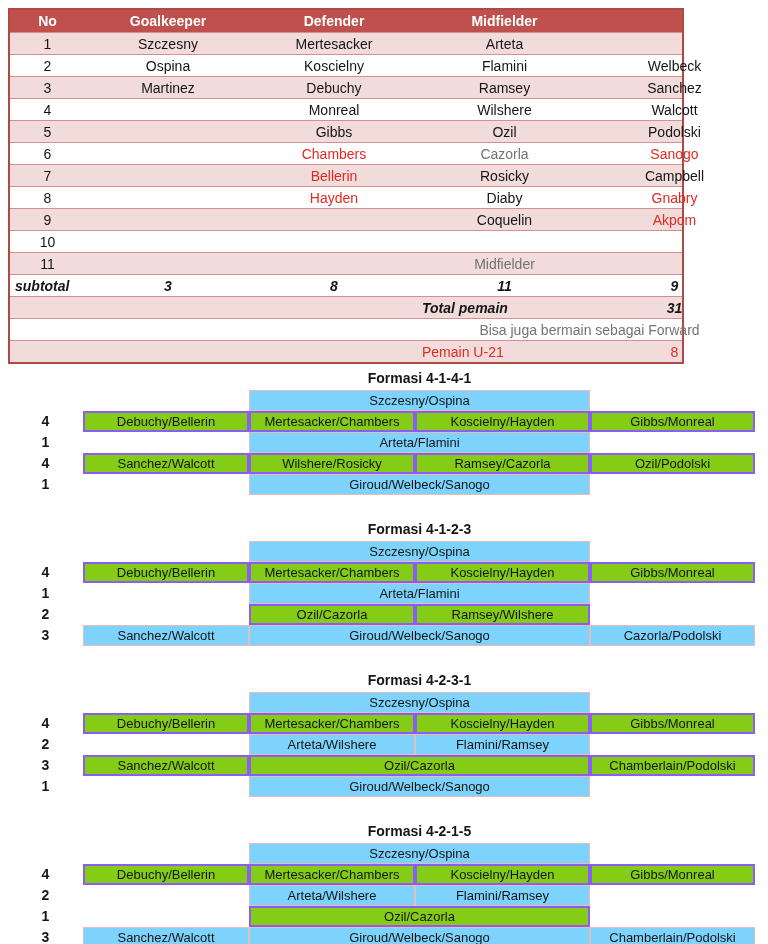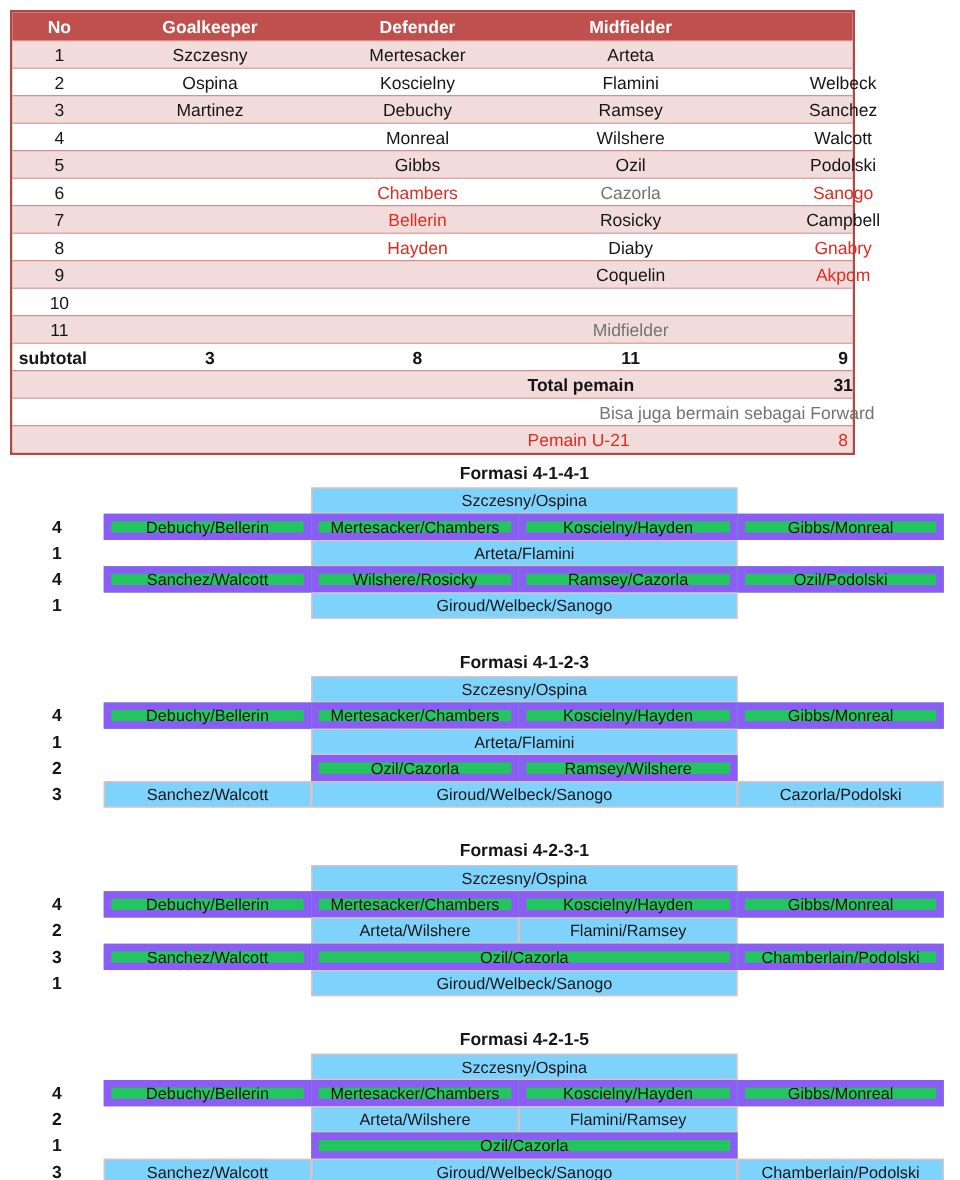--- a/index.html
+++ b/index.html
@@ -10,35 +10,35 @@
   
   .tbl{width:676px;border:2px solid #ae4a46;box-sizing:border-box;}
   .trow{display:grid;grid-template-columns:75px 166px 166px 175px 165px;height:21px;
         align-items:center;text-align:center;font-size:14px;border-top:1px solid #d1918e;}
   .trow:first-child{border-top:none;}
   .thead{height:22px;background:#c0504d;color:#ffffff;font-weight:bold;}
   .pink{background:#f2dcdb;}
   .white{background:#ffffff;}
   .cell{display:block;line-height:20px;white-space:nowrap;overflow:visible;}
   .left{text-align:left;padding-left:5px;}
-  .bold{font-weight:bold;}
+  .bold{font-weight:bold;font-style:italic;}
   .t-red{color:#e02b20;}
   .t-blue{color:#737373;text-align:center;}
   .span-note{grid-column:4/6;}
 
   
   .fblock{width:755px;margin-top:24px;}
   .fblock.first{margin-top:4px;}
   .ftitle{margin-left:241px;width:341px;text-align:center;font-weight:bold;font-size:14px;
           height:22px;line-height:20px;}
   .fgrid{display:grid;grid-template-columns:75px 166px 166px 175px 165px;grid-auto-rows:21px;}
   .fnum{grid-column:1;font-weight:bold;font-size:14px;text-align:center;line-height:21px;}
   .fc{display:flex;align-items:center;justify-content:center;font-size:13px;
       box-sizing:border-box;white-space:nowrap;}
-  .fc.light{background:#22c55e;border:6px solid #8b5cf6;}
+  .fc.light{background:#84cc16;border:2px solid #8b5cf6;}
   .fc.dark{background:#7dd3fc;border:1px solid #e7bcba;}
   .col-gk{grid-column:2} .col-def{grid-column:3} .col-mid{grid-column:4}
   .col-fwd{grid-column:5} .col-midspan{grid-column:3/5}
   .r1{grid-row:1}.r2{grid-row:2}.r3{grid-row:3}.r4{grid-row:4}.r5{grid-row:5}
 </style>
 </head>
 <body>
 
 <div class="page">
 <div class="content">

